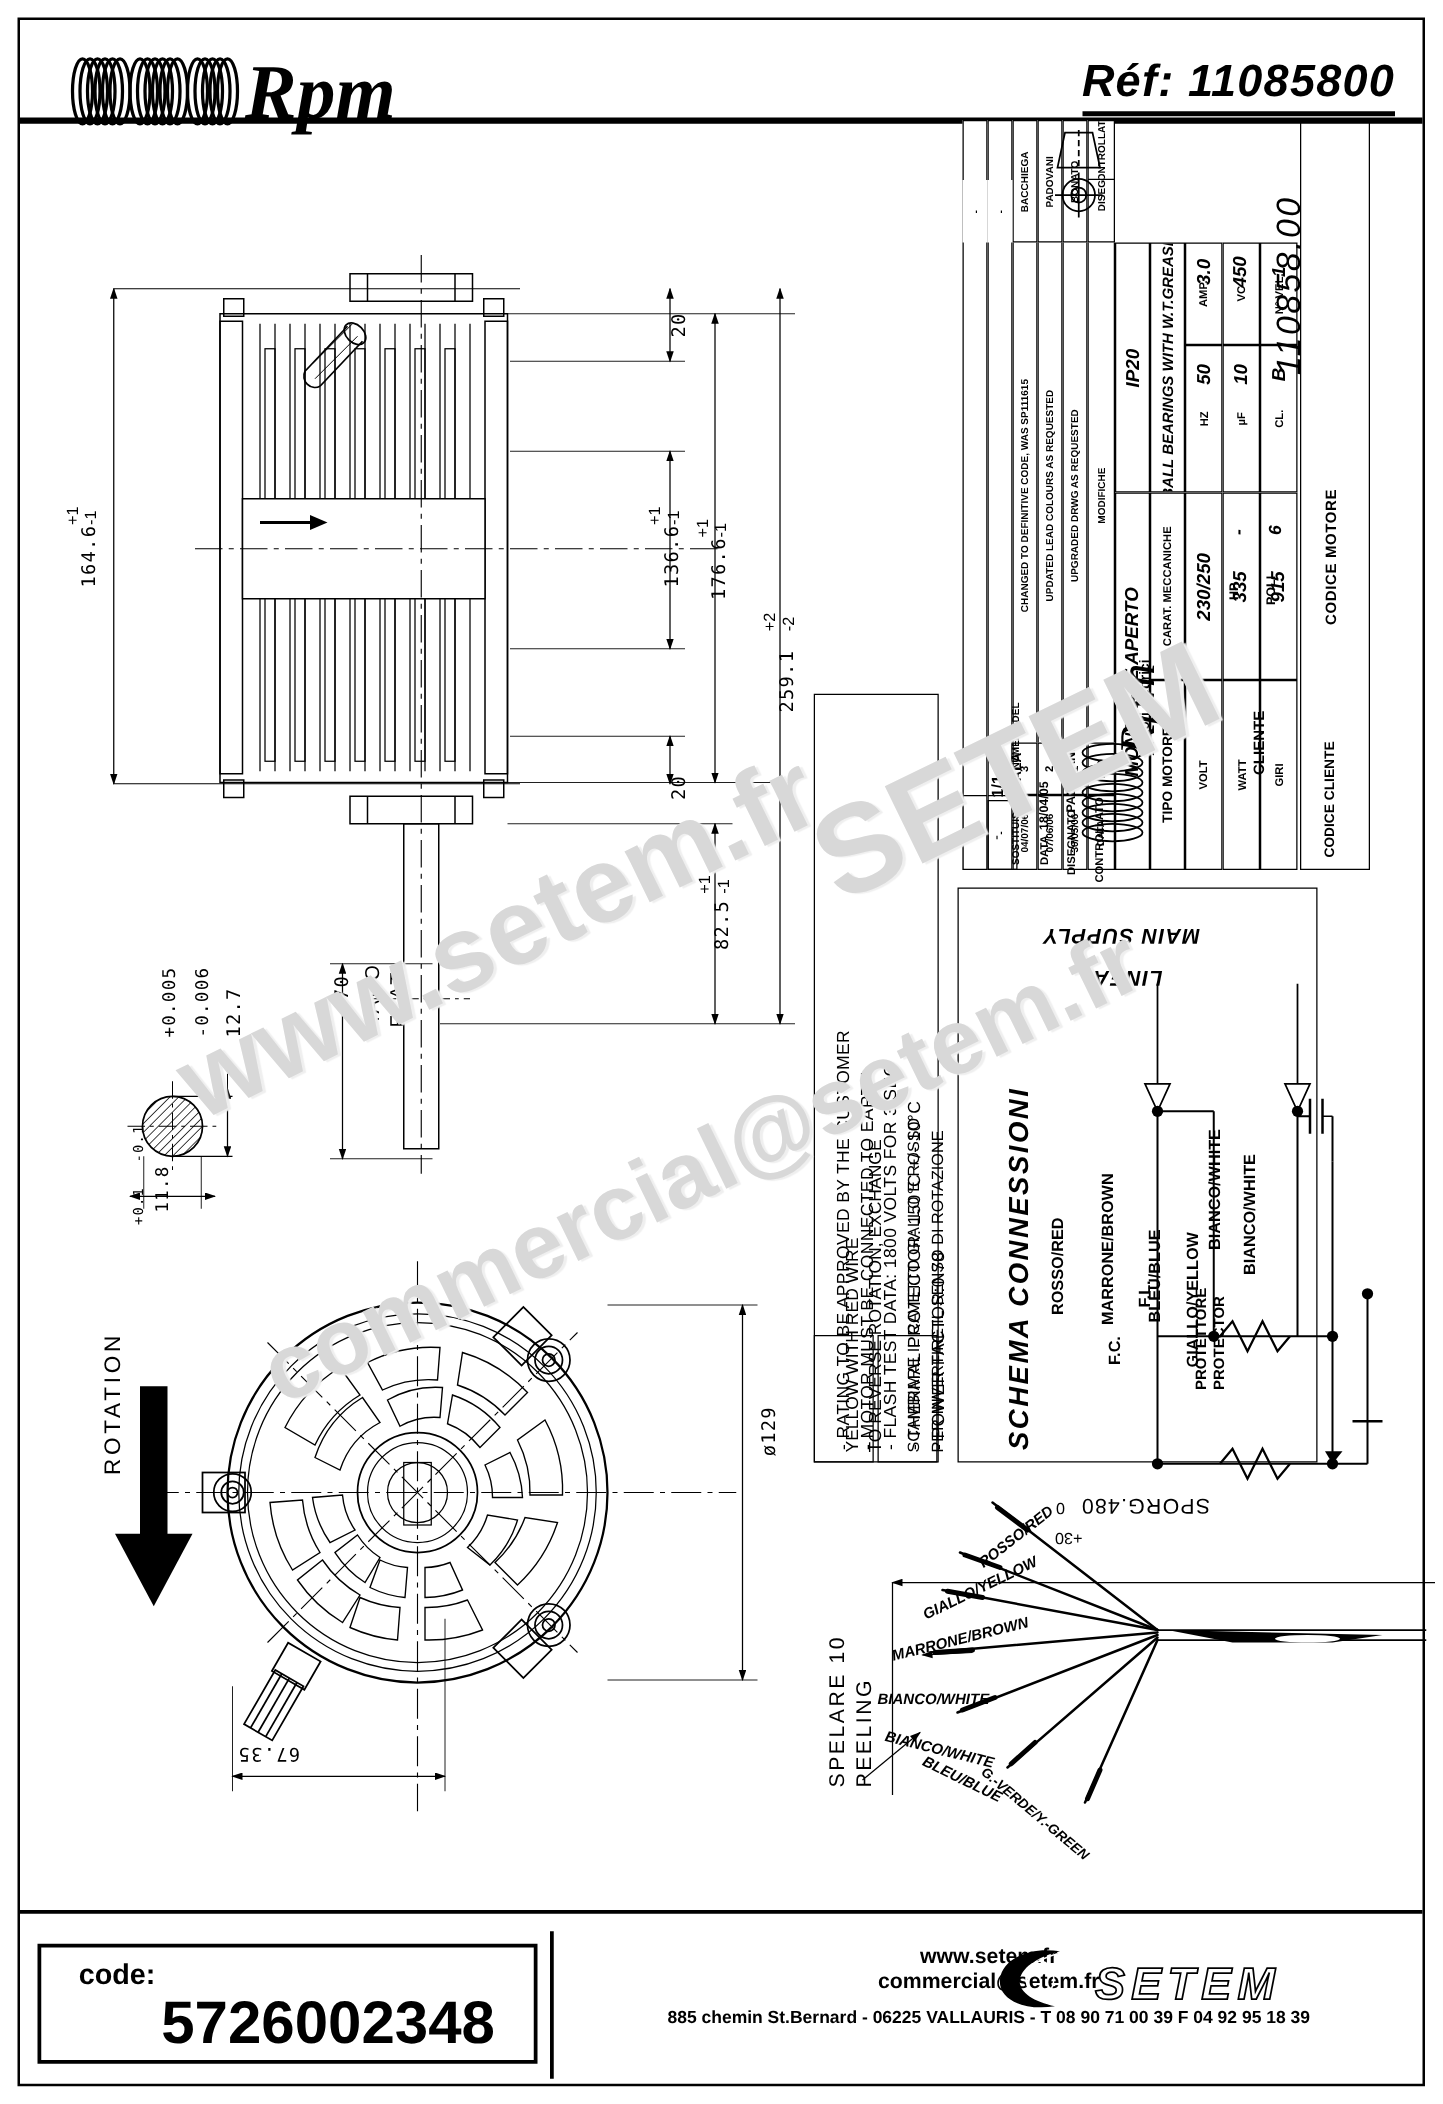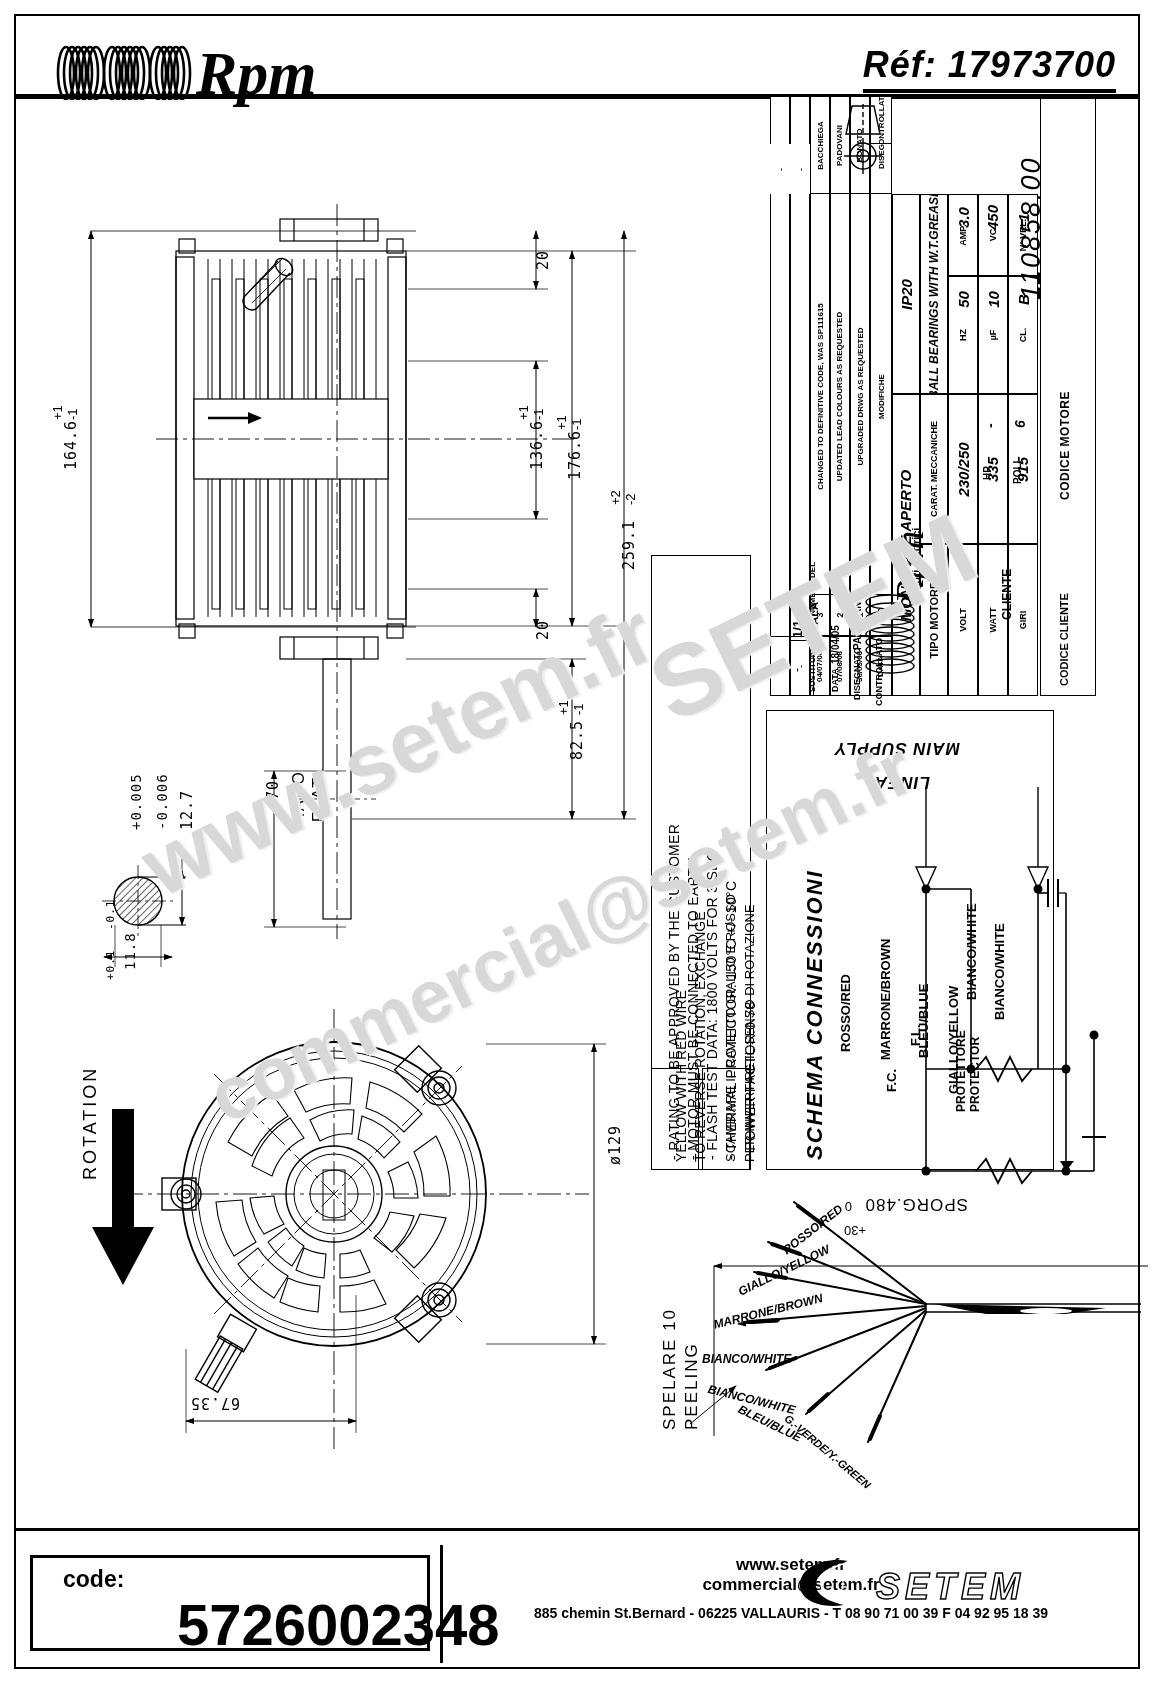--- a/index.html
+++ b/index.html
@@ -62,21 +62,21 @@
   .tb-val  { font-size:15px; font-weight:bold; font-style:italic; }
   .tb-small{ font-size:8px; font-weight:bold; }
 
   
   #footer { position:absolute; left:16px; bottom:16px; width:1122px; height:130px; }
   #code-box {
     position:absolute; left:14px; top:18px; width:400px; height:96px;
     border:3px solid #000;
   }
   #code-label { position:absolute; left:30px; top:8px; font-size:23px; font-weight:bold; }
-  #code-value { position:absolute; left:96px; top:33px; font-size:58px; font-weight:bold; letter-spacing:0px;margin-left:48px;}
+  #code-value { position:absolute; left:96px; top:33px; font-size:48px; font-weight:bold; letter-spacing:0px;}
   #setem-info { position:absolute; left:430px; top:18px; width:690px; text-align:center; }
   .setem-line { font-size:17px; font-weight:bold; }
   .setem-addr { font-size:14px; font-weight:bold; margin-top:10px; }
   #setem-logo { position:absolute; right:50px; top:14px; }
   svg { display:block; overflow:visible; }
 </style>
 </head>
 <body>
 
 <div class="page">
@@ -109,21 +109,21 @@
               <ellipse cx="118" cy="31" rx="8" ry="26"></ellipse>
             <ellipse cx="124" cy="31" rx="8" ry="26"></ellipse>
               <ellipse cx="130" cy="31" rx="8" ry="26"></ellipse>
             <ellipse cx="136" cy="31" rx="8" ry="26"></ellipse>
           </g>
         </g>
         <text x="150" y="52" font-family="Liberation Serif, serif" font-size="62" font-style="italic" font-weight="bold" fill="#000">Rpm</text>
       </svg>
     </div>
     <div class="abs" id="ref-block">
-      <span class="reftext">Réf:  17973700</span>
+      <span class="reftext">Réf:  11085800</span>
     </div>
   </div>
   <div class="hrule" style="left:16px; top:94px; width:1122px; height:5px;"></div>
 
   <svg class="abs" style="left:16px; top:99px;" width="1122" height="1400" viewBox="0 0 1122 1400">
     <defs>
       <marker id="ah" markerWidth="9" markerHeight="9" refX="8" refY="3" orient="auto">
         <path d="M0,0 L9,3 L0,6 z" fill="#000"></path>
       </marker>
       <marker id="ah2" markerWidth="9" markerHeight="9" refX="1" refY="3" orient="auto">

